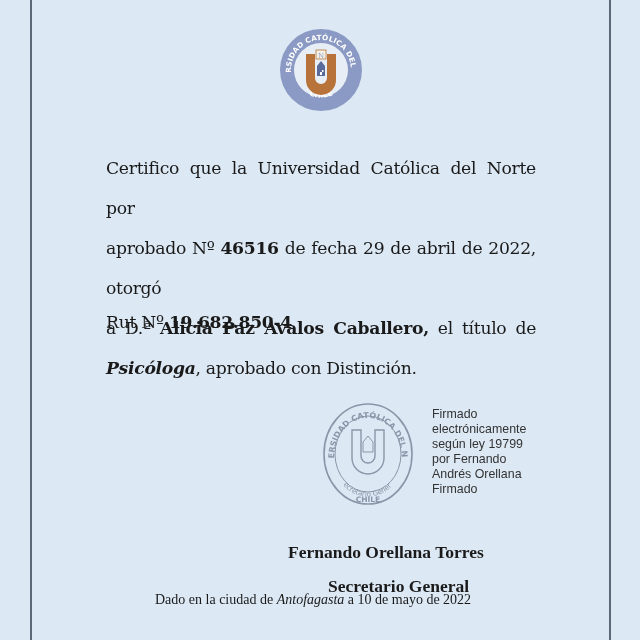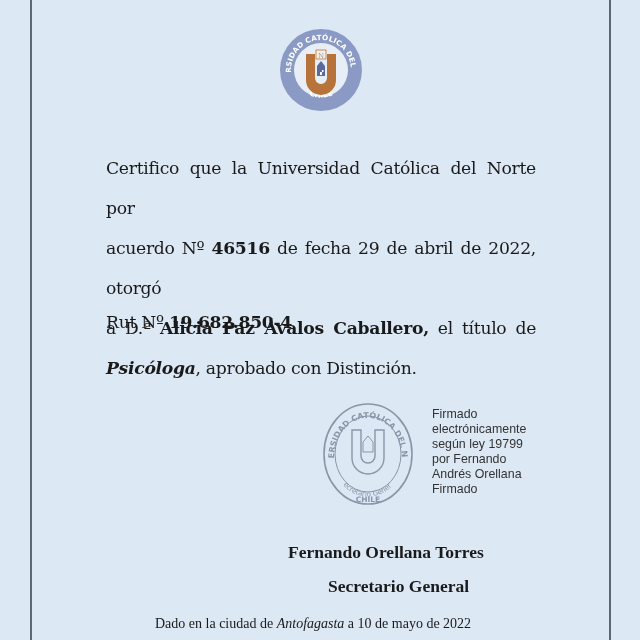--- a/index.html
+++ b/index.html
@@ -50,21 +50,21 @@
 
   .signer-name {
     position: absolute; left: 288px; top: 542px;
     font-family: "Liberation Serif", serif; font-size: 17.5px; font-weight: bold;
   }
   .signer-title {
     position: absolute; left: 328px; top: 576px;
     font-family: "Liberation Serif", serif; font-size: 17.5px; font-weight: bold;
   }
   .given {
-    position: absolute; left: 155px; top: 616px;
+    position: absolute; left: 155px; top: 592px;
     font-family: "Liberation Serif", serif; font-size: 14px;
   }
 </style>
 </head>
 <body>
 
 <div class="border-line border-left"></div>
 <div class="border-line border-right"></div>
 
 <svg class="logo" viewBox="0 0 84 84">
@@ -82,21 +82,21 @@
   </text>
   <path d="M27 26 h9 v24 a6 6 0 0 0 12 0 v-24 h9 v26 a15 15 0 0 1 -30 0 z" fill="#b8733a"></path>
   <rect x="37" y="22" width="10" height="9" fill="#f4f0e6" stroke="#b8733a" stroke-width="0.8"></rect>
   <text x="42" y="29.5" font-family="DejaVu Serif, serif" font-size="7" fill="#8a9ac4" text-anchor="middle">N</text>
   <path d="M38 48 v-10 l4 -5 l4 5 v10 z" fill="#5a6a9a"></path>
   <path d="M41 44 h2 v-2 h1.5 v2 h-1.5 v3 h-2 z" fill="#ffffff"></path>
 </svg>
 
 <div class="body-text">
   <span class="line">Certifico que la Universidad Católica del Norte por</span>
-  <span class="line"><span>acuerdo Nº </span><b>46516</b><span> de fecha 29 de abril de 2022, otorgó</span></span>
+  <span class="line"><span>aprobado Nº </span><b>46516</b><span> de fecha 29 de abril de 2022, otorgó</span></span>
   <span class="line"><span>a D.ª </span><b>Alicia Paz Ávalos Caballero,</b><span> el título de</span></span>
   <span class="line last"><b><i>Psicóloga</i></b><span>, aprobado con Distinción.</span></span>
 </div>
 
 <div class="rut">
   <span>Rut Nº </span><b>19.682.850-4</b>
 </div>
 
 <svg class="stamp" viewBox="0 0 92 104">
   <defs>

